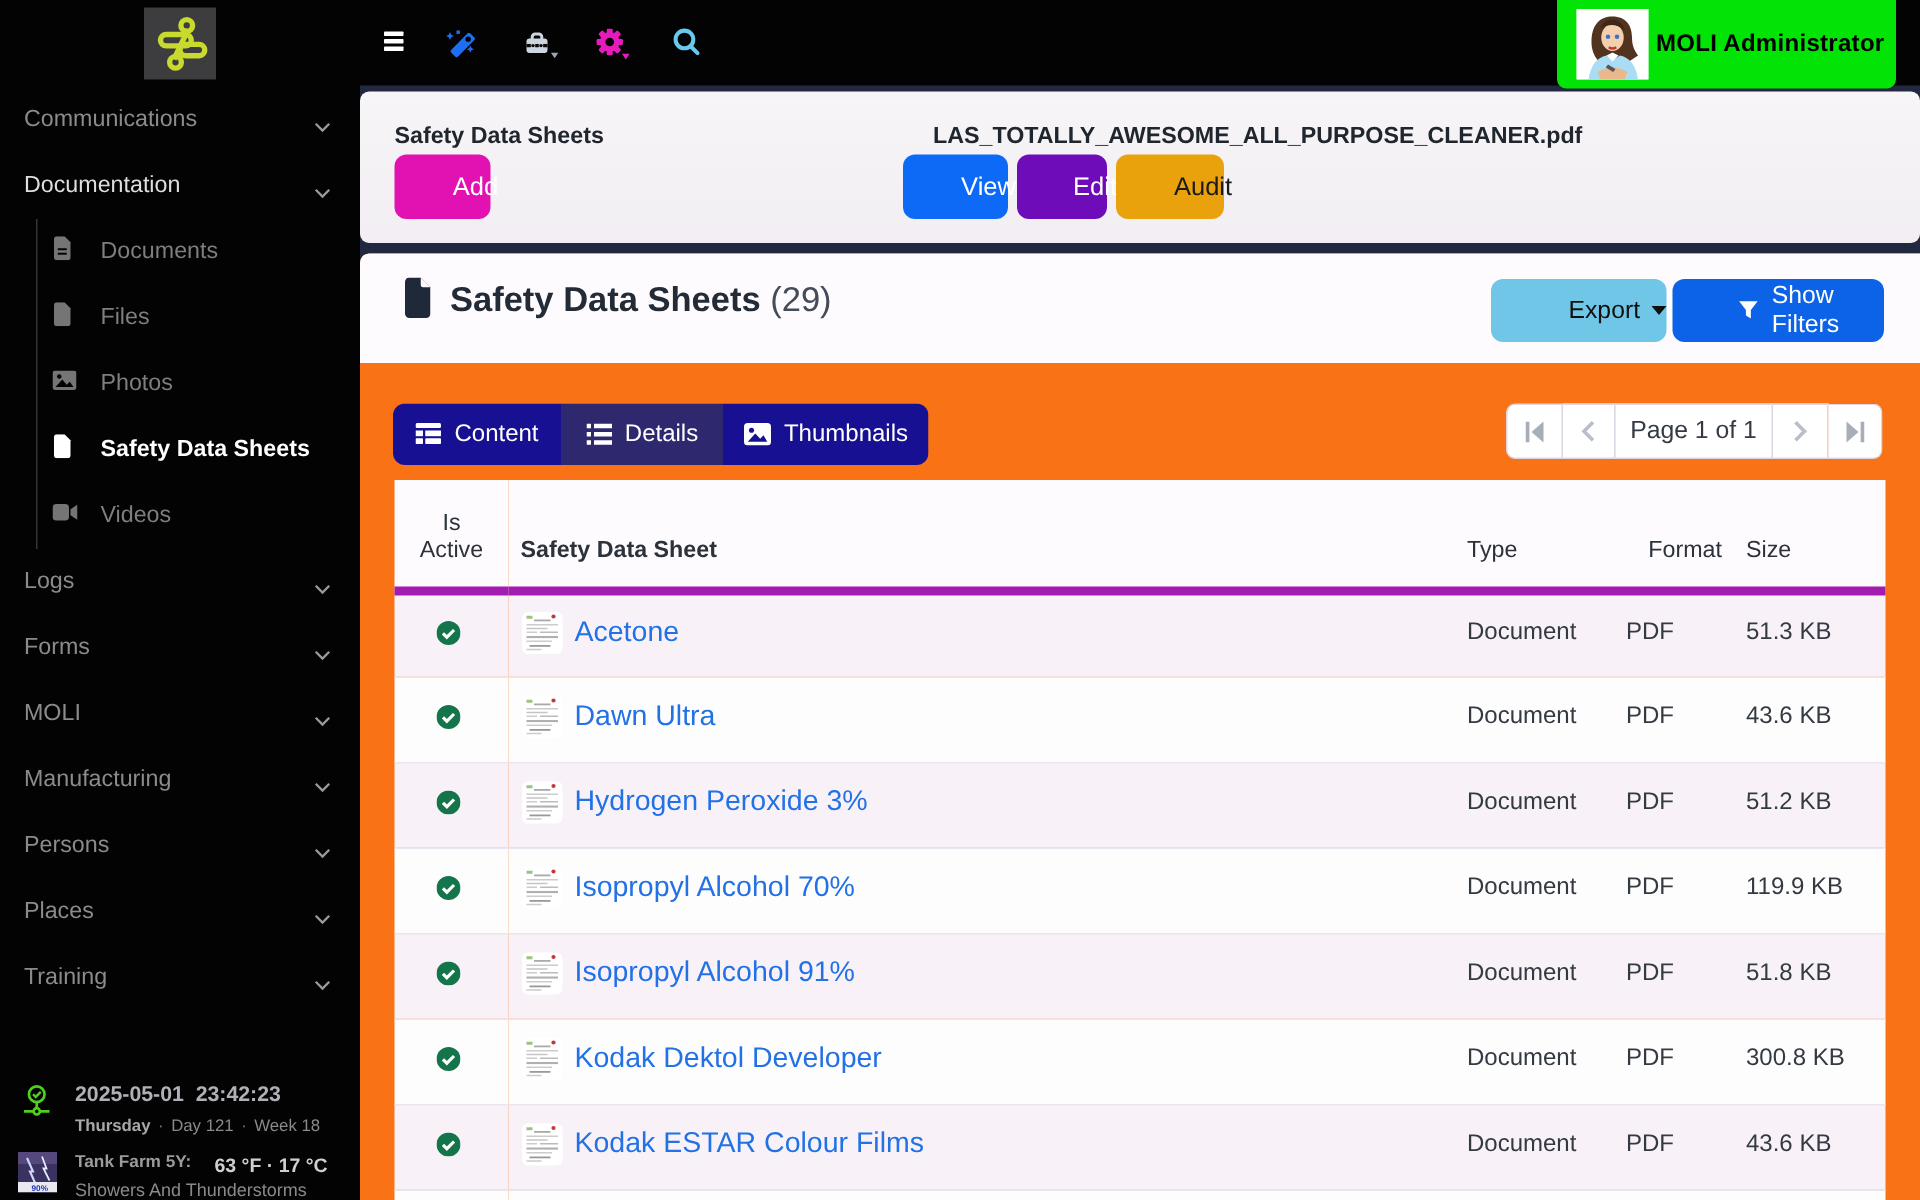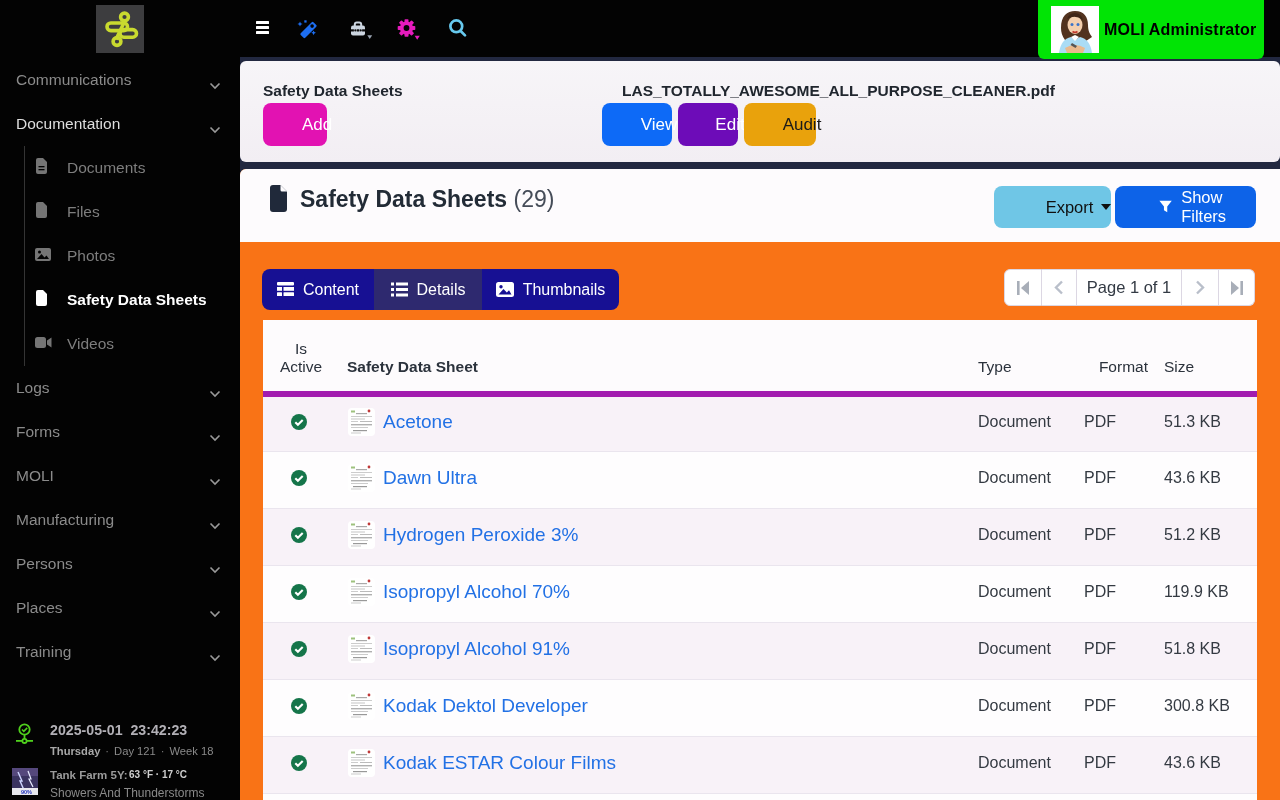--- a/index.html
+++ b/index.html
@@ -29,21 +29,21 @@
 
 #clockrow { position:absolute; left:0; top:714px; width:240px; color:#8a8a8a; }
 #clock-icon { position:absolute; }
 #dt { position:absolute; left:50px; top:8px; font-weight:bold; font-size:14.2px; color:#b2b0b6; white-space:nowrap; }
 #dline2 { position:absolute; left:50px; top:31px; font-size:11.2px; color:#8a8a8a; white-space:nowrap; }
 #dline2 .dot { display:inline-block; margin:0 5px; color:#7a7a7a; }
 #dline2 b { color:#a8a8a8; }
 #weather { position:absolute; left:0px; top:760px; width:240px; }
 #wimg { position:absolute; left:12px; top:8px; width:26px; height:27px; }
 #wline1 { position:absolute; left:50px; top:9px; font-size:11.5px; font-weight:bold; color:#9b9b9b; white-space:nowrap; }
-#wline1 .temp { position:absolute; left:79px; color:#cfcfcf; font-size:10px; }
+#wline1 .temp { position:absolute; left:93px; color:#cfcfcf; font-size:13px; }
 #wline1 .temp { color:#cfcfcf; }
 #wline2 { position:absolute; left:50px; top:26px; font-size:12px; color:#8a8a8a; white-space:nowrap; }
 
 
 #toolbar-card { position:absolute; left:240px; top:61px; width:1040px; height:101px; background:linear-gradient(#f7f5f8,#f2eef3); border-radius:6px; z-index:3; }
 #toolbar-card .ttl { position:absolute; top:21px; font-size:15.5px; font-weight:bold; color:#20262e; }
 .btn { position:absolute; border-radius:8px; color:#fff; font-size:17px; display:flex; align-items:center; justify-content:center;padding-left:44px; }
 #btn-add { left:23px; top:42px; width:64px; height:43px; background:#e212b2; }
 #btn-view { left:362px; top:42px; width:70px; height:43px; background:#0d6af7; }
 #btn-edit { left:438px; top:42px; width:60px; height:43px; background:#6d0cb8; }

